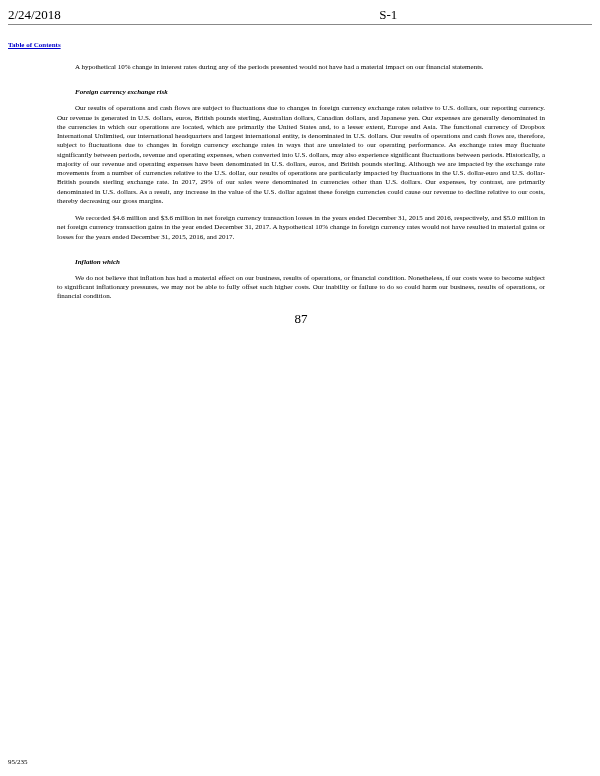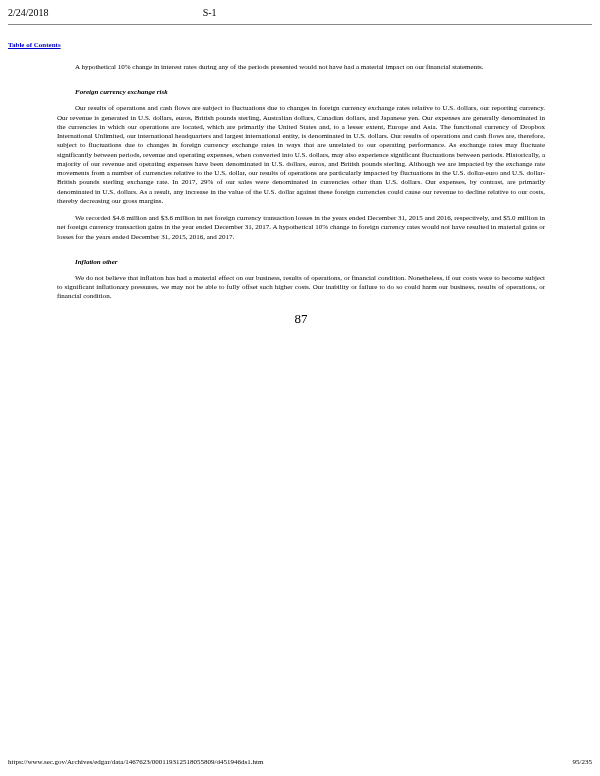--- a/index.html
+++ b/index.html
@@ -9,25 +9,25 @@
     color: #000000;
     font-family: "Liberation Serif", serif;
     position: relative;
     overflow: hidden;
   }
 
   .print-header {
     position: absolute;
     top: 7px; left: 8px; right: 8px;
     display: flex;
-    font-size: 10px;
+    font-size: 13px;
     line-height: 1.2;
   }
   .print-header .col { width: 33.33%; }
-  .print-header .col.center { text-align: left; }
+  .print-header .col.center { text-align: right; }
   .print-header .col.right { text-align: right; }
 
   .header-divider {
     position: absolute;
     top: 24px; left: 8px; right: 8px;
     border-top: 1px solid #888888;
     height: 0;
   }
 
   .toc-link {
@@ -93,23 +93,22 @@
 <div class="doc-content">
   <p class="body-para">A hypothetical 10% change in interest rates during any of the periods presented would not have had a material impact on our financial statements.</p>
 
   <p class="section-heading">Foreign currency exchange risk</p>
 
   <p class="body-para">Our results of operations and cash flows are subject to fluctuations due to changes in foreign currency exchange rates relative to U.S. dollars, our reporting currency. Our revenue is generated in U.S. dollars, euros, British pounds sterling, Australian dollars, Canadian dollars, and Japanese yen. Our expenses are generally denominated in the currencies in which our operations are located, which are primarily the United States and, to a lesser extent, Europe and Asia. The functional currency of Dropbox International Unlimited, our international headquarters and largest international entity, is denominated in U.S. dollars. Our results of operations and cash flows are, therefore, subject to fluctuations due to changes in foreign currency exchange rates in ways that are unrelated to our operating performance. As exchange rates may fluctuate significantly between periods, revenue and operating expenses, when converted into U.S. dollars, may also experience significant fluctuations between periods. Historically, a majority of our revenue and operating expenses have been denominated in U.S. dollars, euros, and British pounds sterling. Although we are impacted by the exchange rate movements from a number of currencies relative to the U.S. dollar, our results of operations are particularly impacted by fluctuations in the U.S. dollar-euro and U.S. dollar-British pounds sterling exchange rate. In 2017, 29% of our sales were denominated in currencies other than U.S. dollars. Our expenses, by contrast, are primarily denominated in U.S. dollars. As a result, any increase in the value of the U.S. dollar against these foreign currencies could cause our revenue to decline relative to our costs, thereby decreasing our gross margins.</p>
 
   <p class="body-para">We recorded $4.6 million and $3.6 million in net foreign currency transaction losses in the years ended December 31, 2015 and 2016, respectively, and $5.0 million in net foreign currency transaction gains in the year ended December 31, 2017. A hypothetical 10% change in foreign currency rates would not have resulted in material gains or losses for the years ended December 31, 2015, 2016, and 2017.</p>
 
 
-  <p class="section-heading">Inflation other</p>
+  <p class="section-heading">Inflation which</p>
 
   <p class="body-para">We do not believe that inflation has had a material effect on our business, results of operations, or financial condition. Nonetheless, if our costs were to become subject to significant inflationary pressures, we may not be able to fully offset such higher costs. Our inability or failure to do so could harm our business, results of operations, or financial condition.</p>
 
   <p class="page-number">87</p>
 </div>
 
 <div class="print-footer">
-  <span>https://www.sec.gov/Archives/edgar/data/1467623/000119312518055809/d451946ds1.htm</span>
   <span>95/235</span>
 </div>
 
 </body></html>

